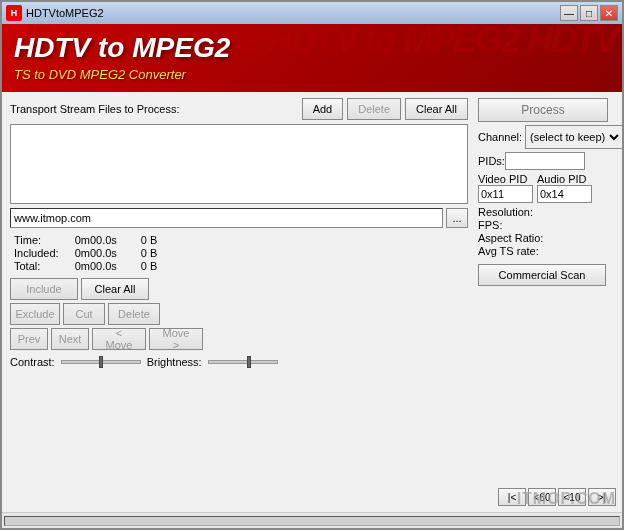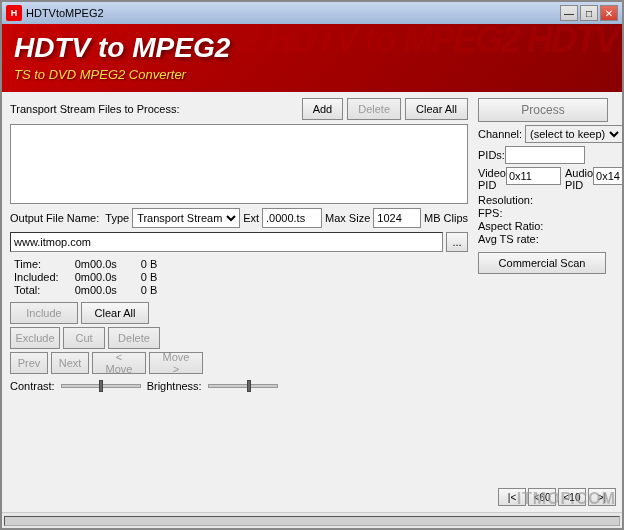--- a/index.html
+++ b/index.html
@@ -332,31 +332,32 @@
     .small-label {
       font-size: 11px;
       color: #000;
     }
     .vid-audio-row {
       display: flex;
       gap: 4px;
     }
     .vid-audio-col {
       display: flex;
+      flex-direction: column;
       justify-content: flex-end;
     }
 
     .channel-row {
       display: flex;
       align-items: center;
       gap: 3px;
     }
     .channel-select {
       flex: 1;
-      height: 18px;
+      height: 24px;
       font-size: 11px;
       border: 1px solid #888;
     }
 
     .info-section {
       display: flex;
       flex-direction: column;
       gap: 1px;
     }
 
@@ -410,33 +411,20 @@
 
         <div class="file-list-row">
           <span class="label">Transport Stream Files to Process:</span>
           <button class="btn" style="margin-left:auto;">Add</button>
           <button class="btn disabled">Delete</button>
           <button class="btn">Clear All</button>
         </div>
 
         <div class="file-list-area"></div>
 
-        <div class="output-row">
-          <span class="label">Output File Name:</span>
-          <span class="label" style="margin-left:3px;">Type</span>
-          <select class="select-box" style="width:108px;">
-            <option>Transport Stream</option>
-          </select>
-          <span class="label">Ext</span>
-          <input class="output-input" style="width: 60px;" type="text" value=".0000.ts">
-          <span class="label">Max Size</span>
-          <input class="output-input" style="width: 35px;" type="text" value="1024">
-          <span class="label">MB</span>
-          <span class="label">Clips</span>
-        </div>
 
         <div class="filename-row">
           <input class="filename-input" type="text" value="www.itmop.com" style="">
           <button class="browse-btn">...</button>
         </div>
 
         <div style="display:flex; gap:16px; margin-top:2px; padding-left:4px;">
           <div style="display:flex; flex-direction:column; gap:1px;justify-content:space-between;">
             <span class="info-label">Time:</span>
             <span class="info-label">Included:</span>

